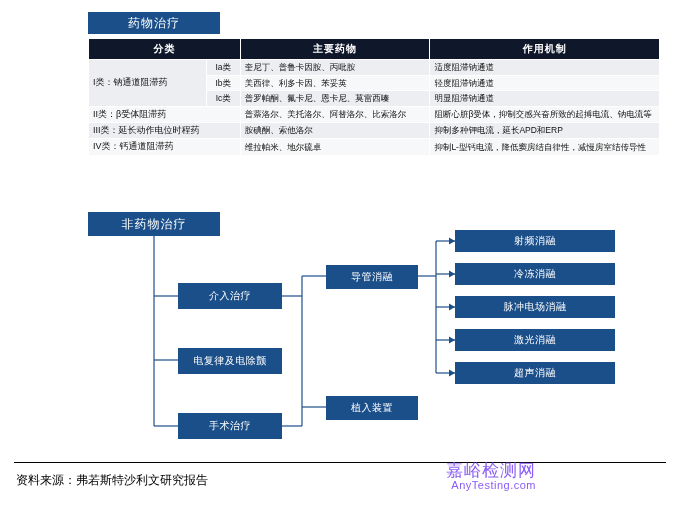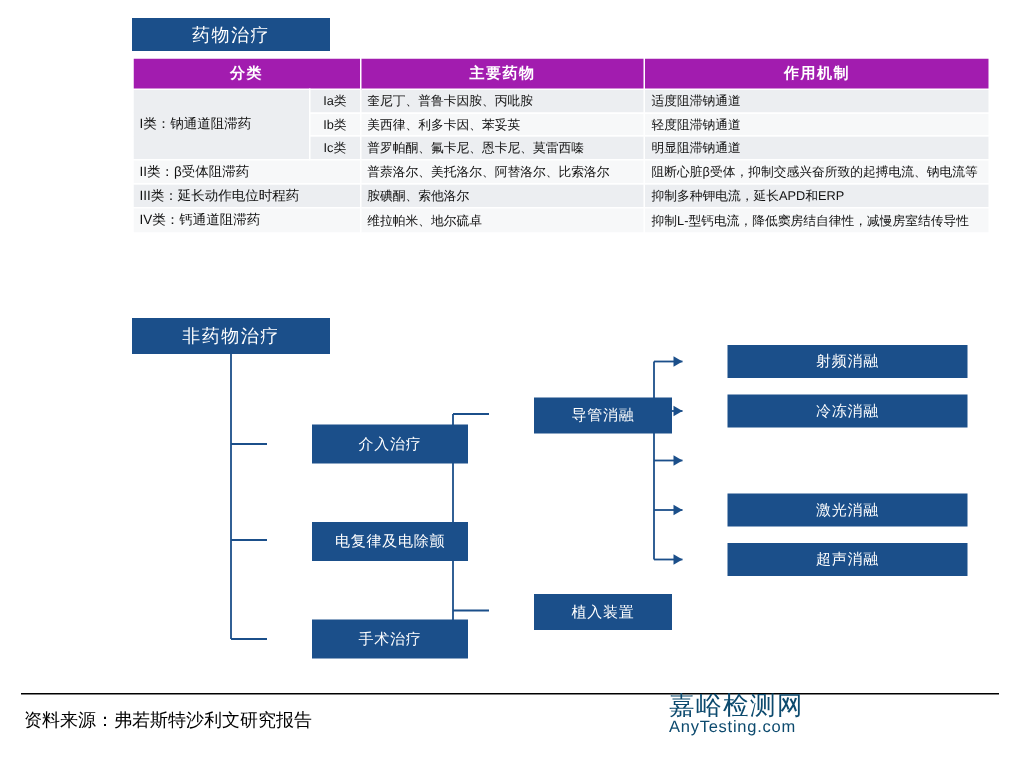--- a/index.html
+++ b/index.html
@@ -32,21 +32,21 @@
   .tbl {
     position: absolute;
     left: 88px;
     top: 38px;
     width: 572px;
     border-collapse: collapse;
     font-size: 8.5px;
     color: #111111;
   }
   .tbl th {
-    background: #a21caf;
+    background: #0f172a;
     color: #ffffff;
     font-weight: bold;
     font-size: 10px;
     height: 21px;
     border: 1px solid #ffffff;
     letter-spacing: 1px;
   }
   .tbl td {
     border: 1px solid #ffffff;
     padding: 2px 4px;
@@ -64,21 +64,20 @@
   
   .node {
     position: absolute;
     background: #1b4f8a;
     color: #ffffff;
     font-size: 10px;
     display: flex;
     align-items: center;
     justify-content: center;
     letter-spacing: 0.5px;
-    margin-left: 30px;
   }
   .node.lvl1 { width: 104px; height: 26px; }
   .node.lvl2 { width: 92px; height: 24px; }
   .node.lvl3 { width: 160px; height: 22px; font-size: 10px; }
 
   #n-intervention { left: 178px; top: 283px; }
   #n-cardioversion { left: 178px; top: 348px; }
   #n-surgery       { left: 178px; top: 413px; }
 
   #n-catheter { left: 326px; top: 265px; }
@@ -100,22 +99,22 @@
   }
   .source {
     position: absolute;
     left: 16px; top: 472px;
     font-size: 12px;
     color: #000000;
   }
   .watermark {
     position: absolute;
     right: 14px; top: 462px;
-    text-align: left;
-    color: #0c4a6e;
+    text-align: right;
+    color: #8b5cf6;
     line-height: 1.05;
   }
   .watermark .wm1 { font-size: 17px; letter-spacing: 1px; }
   .watermark .wm2 { font-size: 11px; letter-spacing: 0.5px; }
 </style>
 </head>
 <body>
 
 <div class="page">
 
@@ -206,20 +205,21 @@
 
   <div class="node lvl1" id="n-intervention">介入治疗</div>
   <div class="node lvl1" id="n-surgery">手术治疗</div>
   <div class="node lvl1" id="n-cardioversion">电复律及电除颤</div>
 
   <div class="node lvl2" id="n-catheter">导管消融</div>
   <div class="node lvl2" id="n-implant">植入装置</div>
 
   <div class="node lvl3" id="n-rf">射频消融</div>
   <div class="node lvl3" id="n-cryo">冷冻消融</div>
+  <div class="node lvl3" id="n-pfa">脉冲电场消融</div>
   <div class="node lvl3" id="n-laser">激光消融</div>
   <div class="node lvl3" id="n-us">超声消融</div>
 
   <div class="footer-rule"></div>
   <div class="source">资料来源：弗若斯特沙利文研究报告</div>
   <div class="watermark">
     <div class="wm1">嘉峪检测网</div>
     <div class="wm2">AnyTesting.com</div>
   </div>
 

